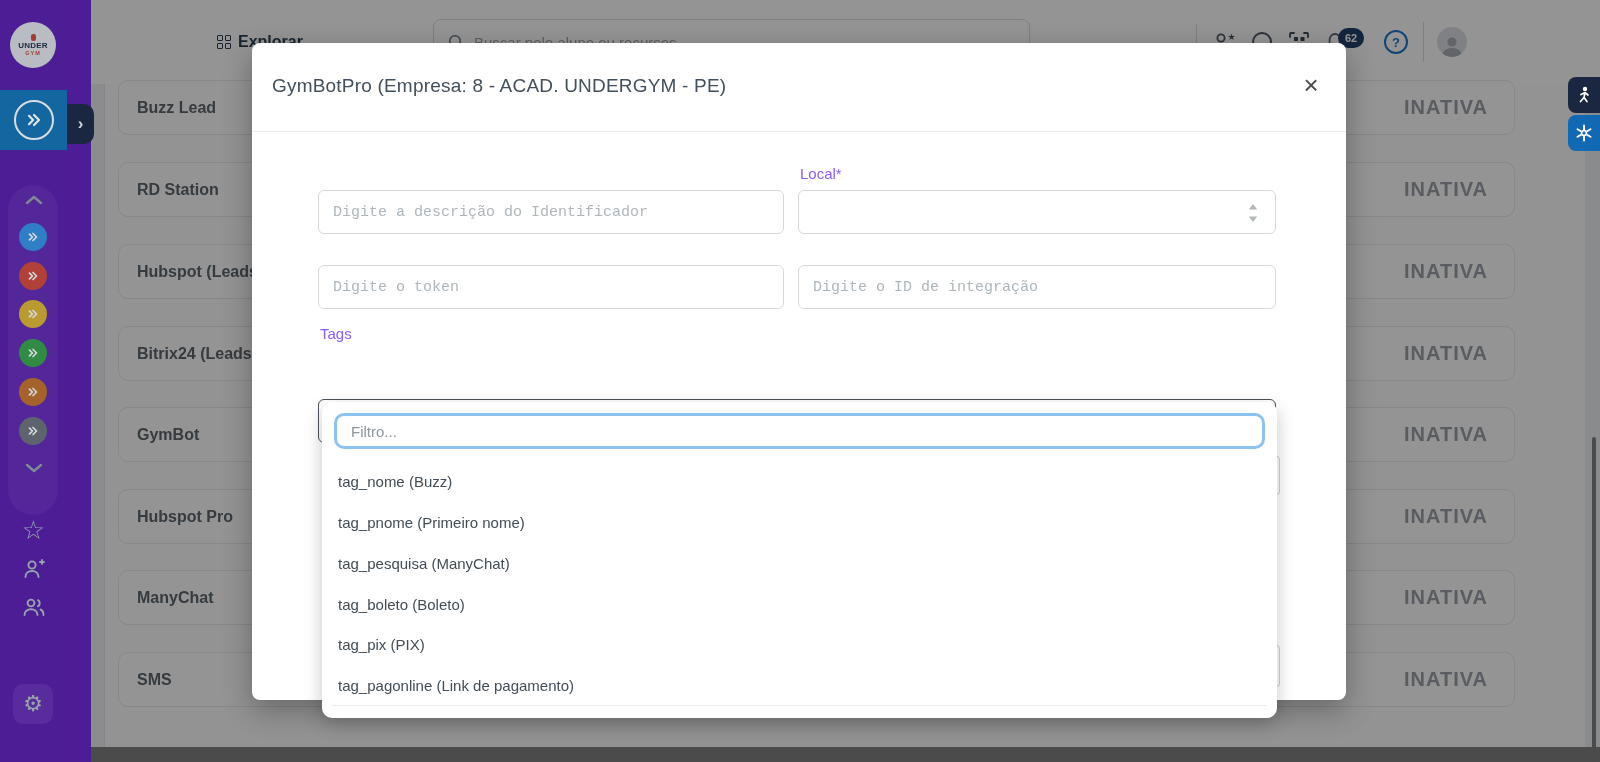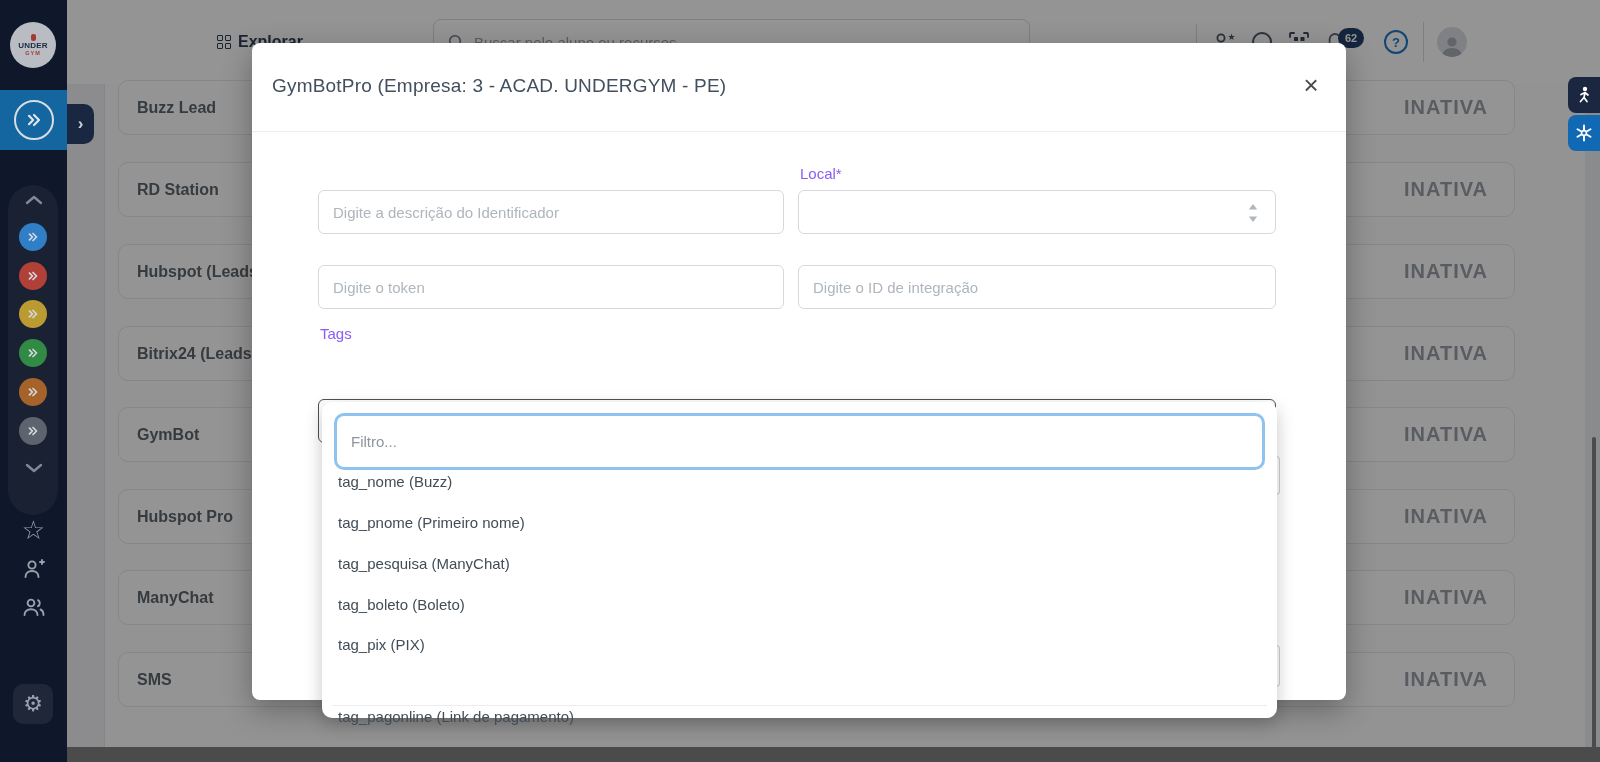--- a/index.html
+++ b/index.html
@@ -30,21 +30,21 @@
   .list-row { left:118px; width:1397px; height:55px; background:#fff; border:1px solid #e6e8eb; border-radius:10px; display:flex; align-items:center; justify-content:space-between; padding:0 26px 0 18px; }
   .row-name { font-size:16px; font-weight:600; color:#5d666e; }
   .row-status { font-size:20px; font-weight:700; color:#9aa1a8; letter-spacing:1px; }
 
   .footer-band { left:67px; top:747px; width:1533px; height:15px; background:#4b4b4b; z-index:15; }
 
   
   #overlay { position:absolute; inset:0; background:rgba(0,0,0,0.42); z-index:10; }
 
   
-  #sidebar { left:0; top:0; width:67px; height:762px; background:#0f172a; z-index:20; }
+  #sidebar { left:0; top:0; width:91px; height:762px; background:#4c1d95; z-index:20; }
   .logo-circle { left:10px; top:22px; width:46px; height:46px; background:#b9bdc3; border-radius:50%; display:flex; flex-direction:column; align-items:center; justify-content:center; line-height:1; }
   .logo-under { font-size:8px; font-weight:800; color:#1c2a3e; letter-spacing:0.2px; }
   .logo-gym { font-size:5.5px; font-weight:800; color:#a33a33; letter-spacing:1px; margin-top:1px; }
   .logo-mark { width:5px; height:7px; background:#a33a33; border-radius:2px; margin-bottom:1px; }
   .active-item { left:0; top:90px; width:67px; height:60px; background:#13669f; display:flex; align-items:center; justify-content:center; }
   .ring { width:40px; height:40px; border:2px solid #d9dde2; border-radius:50%; display:flex; align-items:center; justify-content:center; }
   .expand-tab { left:67px; top:104px; width:27px; height:40px; background:#1a2740; border-radius:0 10px 10px 0; z-index:20; display:flex; align-items:center; justify-content:center; color:#cfd5dc; font-size:17px; font-weight:700; }
   .scroll-strip { left:8px; top:185px; width:50px; height:330px; background:rgba(255,255,255,0.045); border-radius:25px; }
   .ch-circle { left:19px; width:28px; height:28px; border-radius:50%; display:flex; align-items:center; justify-content:center; }
   .side-ico { left:0; width:67px; display:flex; align-items:center; justify-content:center; color:#98a2ad; }
@@ -55,30 +55,30 @@
   .fb-navy { top:77px; background:#1b2640; }
   .fb-blue { top:115px; background:#1168b3; }
   .scroll-thumb { left:1592px; top:437px; width:4px; height:325px; background:#4b4b4b; border-radius:2px; z-index:30; }
 
   
   #modal { left:252px; top:43px; width:1094px; height:657px; background:#fff; border-radius:8px; box-shadow:0 10px 30px rgba(0,0,0,0.3); z-index:40; }
   .m-title { left:20px; top:32px; font-size:19px; color:#424f5e; letter-spacing:0.2px; }
   .m-close { left:1045px; top:28px; width:28px; height:28px; font-size:26px; font-weight:300; color:#4a4a4a; display:flex; align-items:center; justify-content:center; cursor:pointer; }
   .m-divider { left:0; top:88px; width:1094px; height:1px; background:#ececec; }
 
-  .inp { height:44px; border:1px solid #d5d9de; border-radius:6px; font-size:15px; color:#495057; padding:0 14px; outline:none; background:#fff; width:100%; font-family:Liberation Sans, sans-serif; }
+  .inp { height:44px; border:1px solid #d5d9de; border-radius:6px; font-size:15px; color:#495057; padding:0 14px; outline:none; background:#fff; width:100%; font-family:Liberation Mono, monospace; }
   .inp::placeholder { color:#aeb6bd; }
   .f-label { font-size:15px; color:#8b5cf6; }
   .sel { border:1px solid #d5d9de; border-radius:6px; background:#fff; height:44px; position:relative; }
   .sel-arrows { position:absolute; right:16px; top:11px; }
   .sel-value { position:absolute; left:14px; top:12px; font-size:15px; color:#495057; }
   .tags-sel { border:1px solid #4a5158; }
 
   #dropdown { left:322px; top:402px; width:955px; height:316px; background:#fff; border-radius:10px; box-shadow:0 6px 18px rgba(0,0,0,0.22); z-index:42; }
-  .filtro { position:absolute; left:12px; top:11px; width:931px; height:57px; border:3px solid #8fc3ef; border-radius:10px; font-size:15px; color:#14532d; padding:0 14px; outline:none; font-family:inherit; }
+  .filtro { position:absolute; left:12px; top:11px; width:931px; height:36px; border:3px solid #8fc3ef; border-radius:10px; font-size:15px; color:#14532d; padding:0 14px; outline:none; font-family:inherit; }
   .filtro::placeholder { color:#8d959d; }
   .dd-item { position:absolute; left:16px; width:920px; height:30px; line-height:30px; font-size:15px; color:#424d57; cursor:pointer; }
   .dd-sep { position:absolute; left:10px; top:303px; width:935px; height:1px; background:#ebedef; }
   .peek { background:#fff; border:1px solid #cdd2d8; border-left:none; border-radius:0 4px 4px 0; z-index:41; }
 </style>
 </head>
 <body>
 
 <div id="page">
   <div class="abs left-strip"></div>
@@ -294,21 +294,21 @@
   <svg width="20" height="20" viewBox="0 0 20 20" stroke="#fff" stroke-width="2" stroke-linecap="round">
     <line x1="10" y1="2.5" x2="10" y2="17.5"></line>
     <line x1="3.5" y1="6.25" x2="16.5" y2="13.75"></line>
     <line x1="3.5" y1="13.75" x2="16.5" y2="6.25"></line>
     <circle cx="10" cy="10" r="3" fill="#1168b3" stroke="none"></circle>
     <circle cx="10" cy="10" r="2.4" fill="none" stroke-width="1.6"></circle>
   </svg>
 </div>
 
 <div id="modal" class="abs">
-  <div class="abs m-title">GymBotPro (Empresa: 3 - ACAD. UNDERGYM - PE)</div>
+  <div class="abs m-title">GymBotPro (Empresa: 8 - ACAD. UNDERGYM - PE)</div>
   <div class="abs m-close">×</div>
   <div class="abs m-divider"></div>
 
   <div class="abs" style="left:66px;top:147px;width:466px">
     <input class="inp" placeholder="Digite a descrição do Identificador" style="">
   </div>
 
   <div class="abs f-label" style="left:548px;top:122px">Local*</div>
   <div class="abs sel" style="left:546px;top:147px;width:478px">
     <span class="sel-arrows">
@@ -340,16 +340,16 @@
 <div class="abs peek" style="left:1274px;top:645px;width:6px;height:42px"></div>
 
 <div id="dropdown" class="abs">
   <input class="filtro" placeholder="Filtro..." style="">
   <div id="dd-options">
       <div class="dd-item" style="top: 65px;">tag_nome (Buzz)</div>
       <div class="dd-item" style="top: 106px;">tag_pnome (Primeiro nome)</div>
       <div class="dd-item" style="top: 147px;">tag_pesquisa (ManyChat)</div>
       <div class="dd-item" style="top: 188px;">tag_boleto (Boleto)</div>
       <div class="dd-item" style="top: 228px;">tag_pix (PIX)</div>
-      <div class="dd-item" style="top: 269px; margin-top: 31px;">tag_pagonline (Link de pagamento)</div>
+      <div class="dd-item" style="top: 269px;">tag_pagonline (Link de pagamento)</div>
     </div>
   <div class="dd-sep"></div>
 </div>
 
 </body></html>

